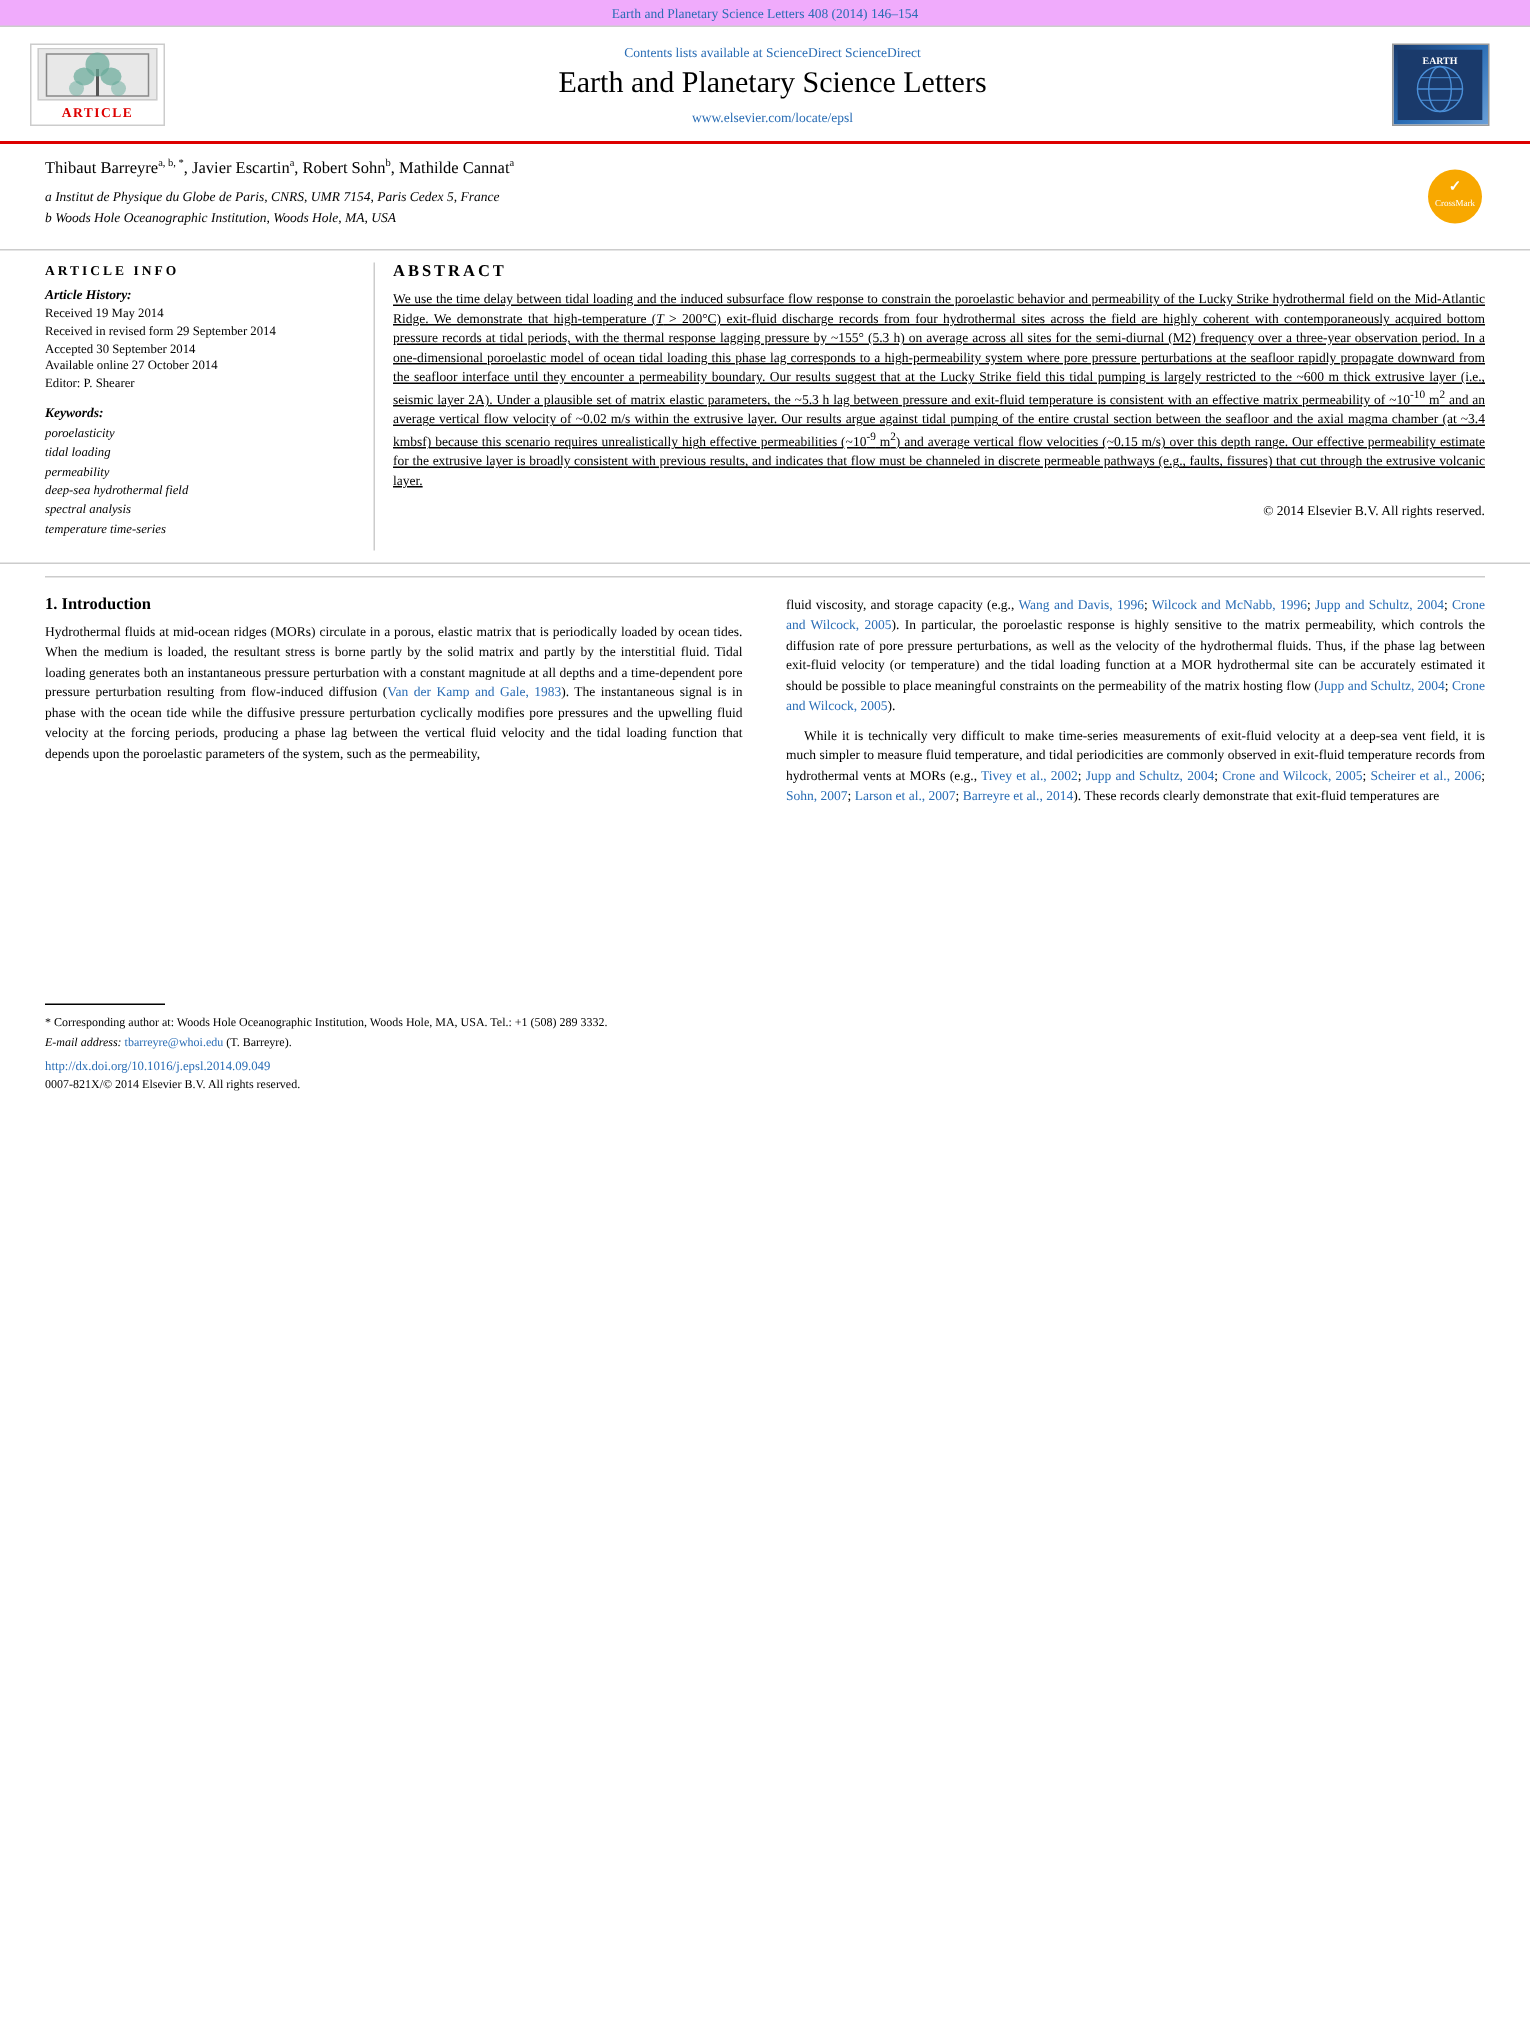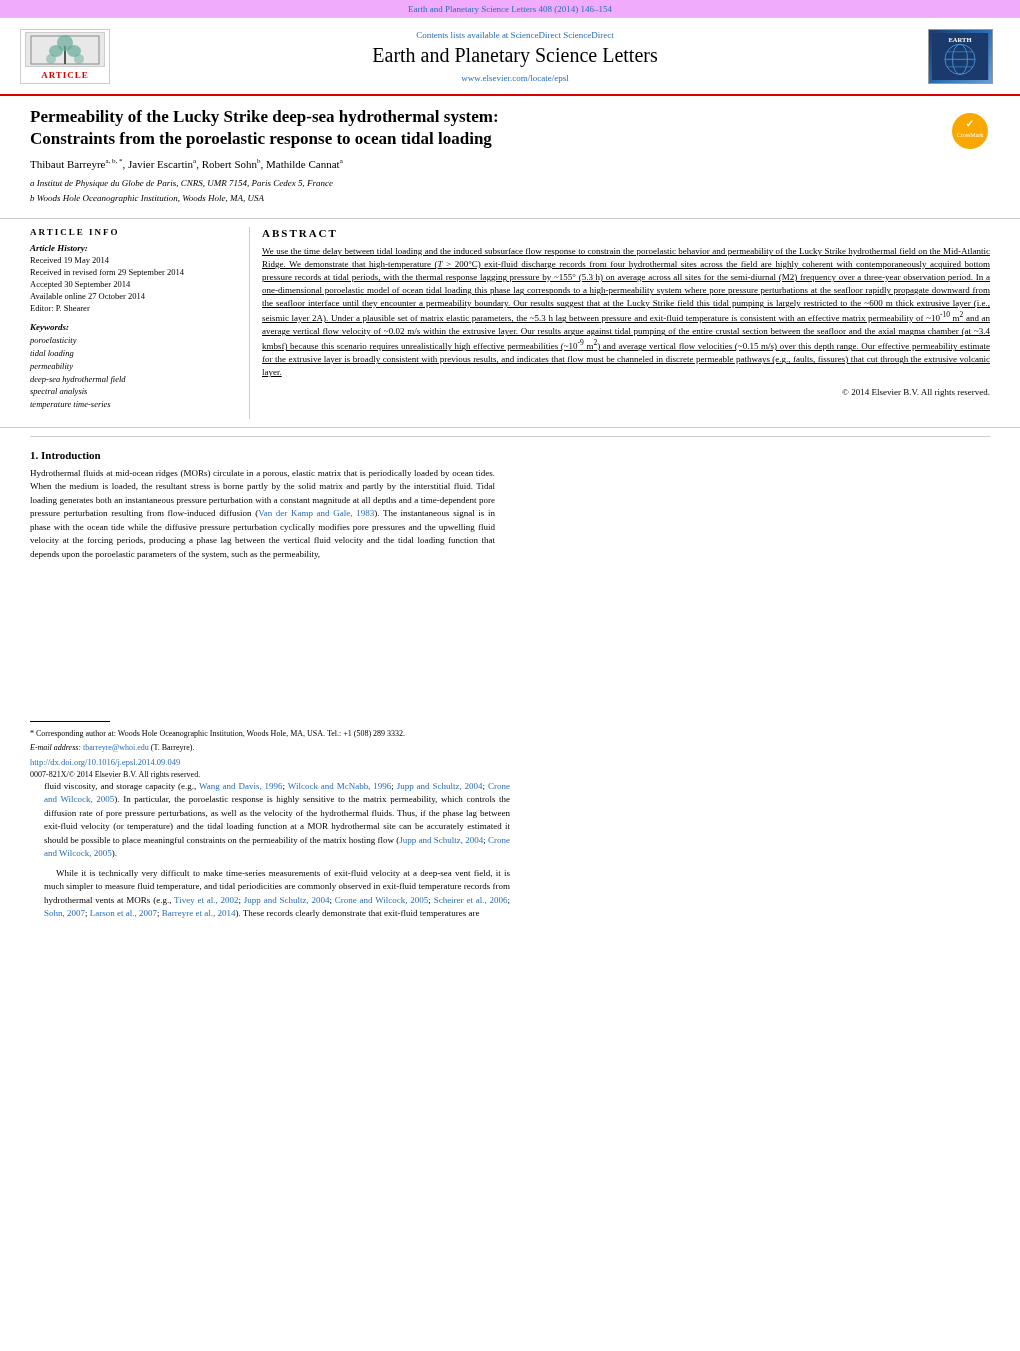--- a/index.html
+++ b/index.html
@@ -221,21 +221,20 @@
       text-align: right;
       margin-top: 8px;
       color: #000;
     }
 
     
     .main-body {
       display: flex;
       padding: 12px 30px 0;
       font-size: 9px;
-      flex-direction: column;
     }
 
     .body-left {
       width: 50%;
       padding-right: 14px;
       border-right: 1px solid transparent;
     }
 
     .body-right {
       width: 50%;
@@ -335,24 +334,20 @@
         <text x="30" y="10" text-anchor="middle" fill="white" font-size="7" font-weight="bold">EARTH</text>
       </svg>
     </div>
   </div>
 </div>
 
 <div class="article-header-wrapper">
   <div class="article-header">
     <div style="display:flex; justify-content:space-between; align-items:flex-start;">
       <div style="flex:1;">
-        <div class="article-title">
-          <span>Permeability of the Lucky Strike deep-sea hydrothermal system:</span><br>
-          <span>Constraints from the poroelastic response to ocean tidal loading</span>
-        </div>
         <div class="article-authors">
           Thibaut Barreyre<sup class="superscript">a, b, *</sup>, Javier Escartin<sup class="superscript">a</sup>, Robert Sohn<sup class="superscript">b</sup>, Mathilde Cannat<sup class="superscript">a</sup>
         </div>
         <div class="author-affiliations">
           <span>a Institut de Physique du Globe de Paris, CNRS, UMR 7154, Paris Cedex 5, France</span><br>
           <span>b Woods Hole Oceanographic Institution, Woods Hole, MA, USA</span>
         </div>
       </div>
 
       <div style="margin-left:20px; margin-top:5px;">

